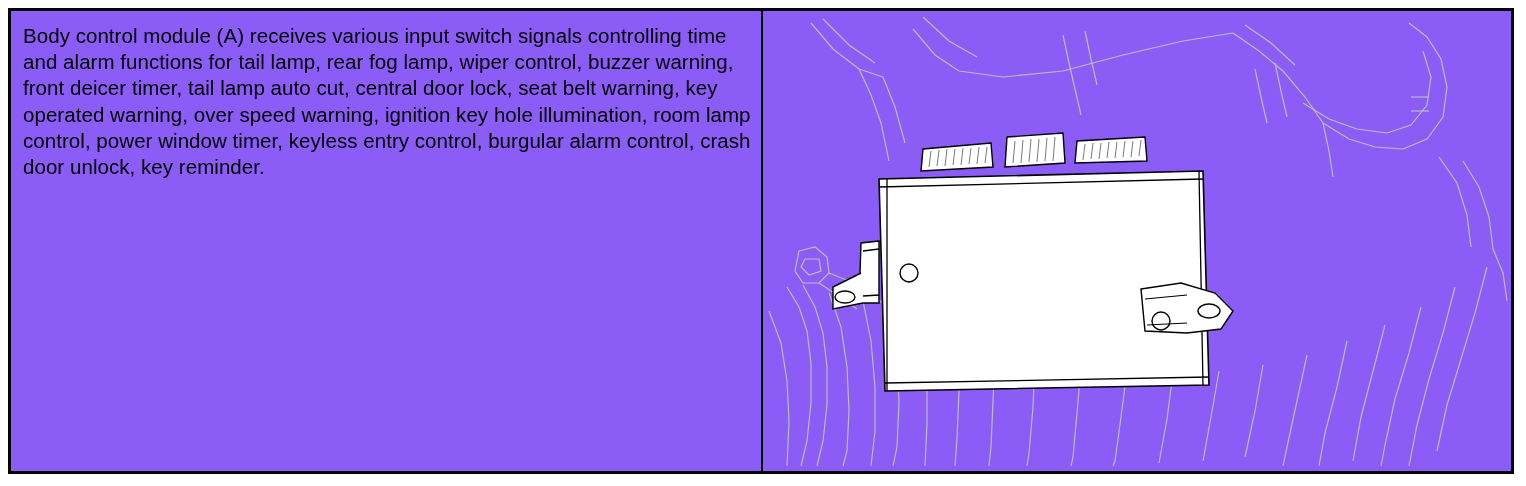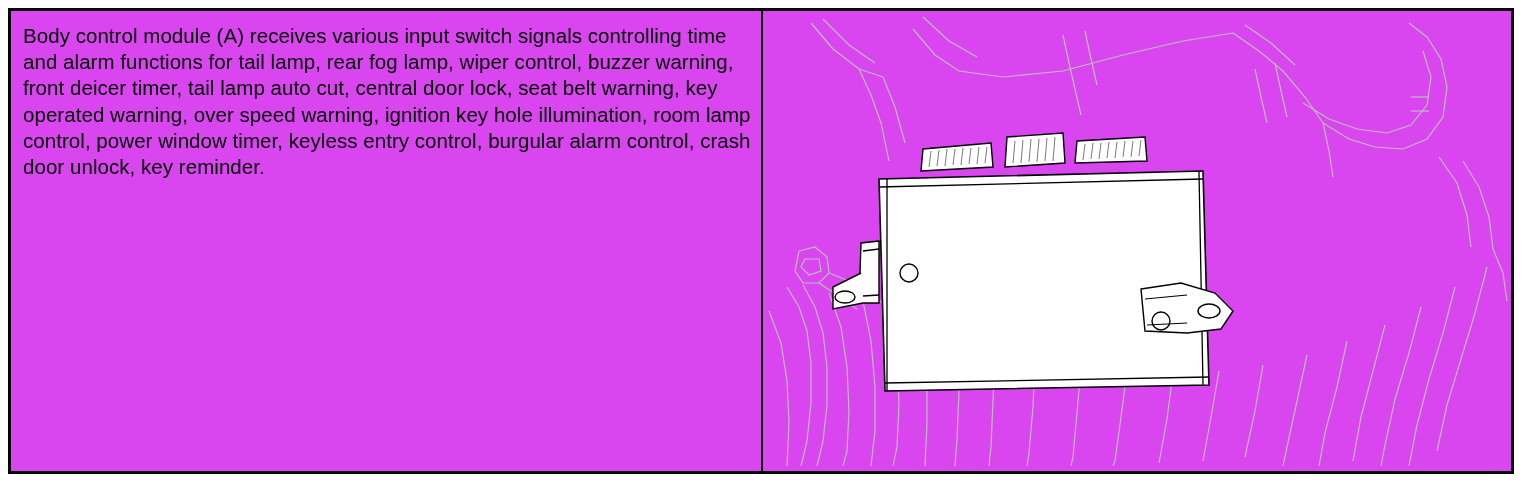--- a/index.html
+++ b/index.html
@@ -15,21 +15,21 @@
   }
 
   .doc-frame {
     position: absolute;
     left: 8px;
     top: 8px;
     width: 1506px;
     height: 466px;
     border: 3px solid #000000;
     box-sizing: border-box;
-    background: #d946ef;
+    background: #8b5cf6;
     display: flex;
     flex-direction: row;
   }
 
   .text-cell {
     width: 752px;
     box-sizing: border-box;
     border-right: 2px solid #000000;
     padding: 12px 10px 10px 12px;
     position: relative;

